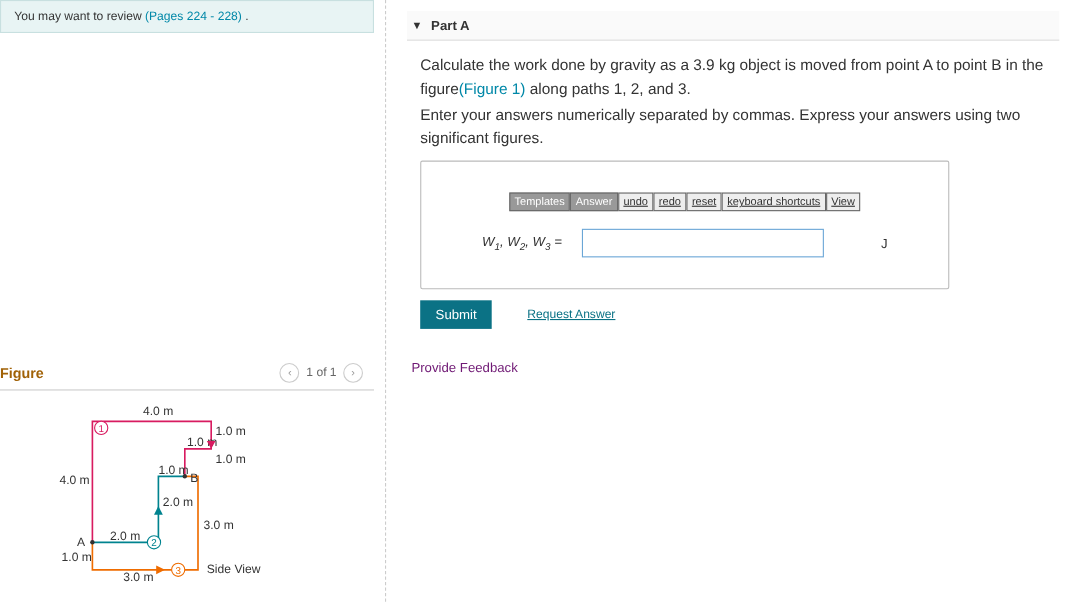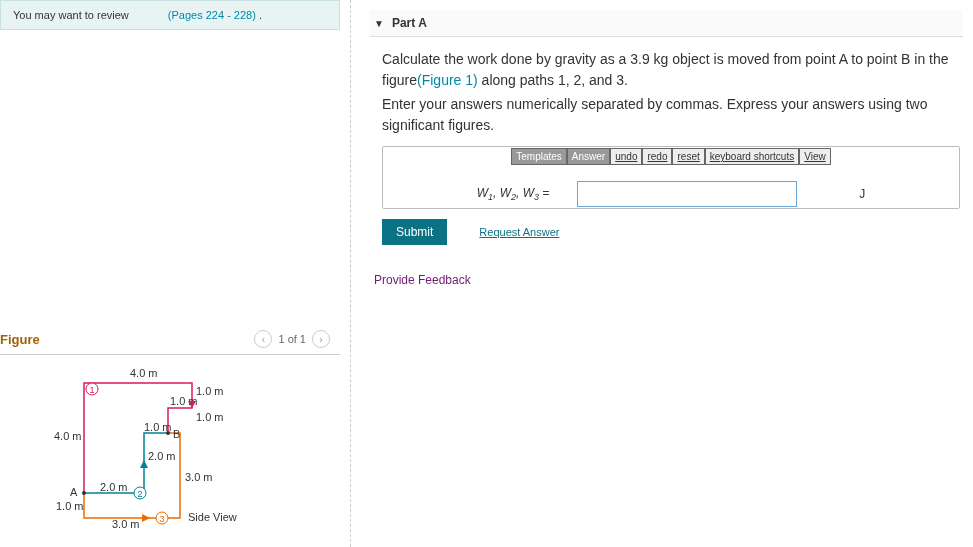--- a/index.html
+++ b/index.html
@@ -19,21 +19,21 @@
       width: 340px;
       height: 547px;
     }
     .review-box {
       background: #e8f4f4;
       border: 1px solid #c8e0e0;
       padding: 8px 12px;
       margin: 0;
       font-size: 11px;
     }
-    .review-box .pages-link { color: #0088a8; margin-left: 36px; }
+    .review-box .pages-link { color: #0088a8; }
     .figure-section { position: absolute; top: 330px; left: 0; width: 340px; }
     .figure-header {
       display: flex;
       align-items: center;
       justify-content: space-between;
       padding: 0 10px 6px 0;
       border-bottom: 1px solid #ccc;
     }
     .figure-title { font-size: 13px; font-weight: bold; color: #a16207; }
     .figure-nav { display: flex; align-items: center; gap: 6px; font-size: 11px; color: #666; }
@@ -57,30 +57,30 @@
       display: flex; align-items: center; gap: 8px;
       padding: 6px 4px;
       border-bottom: 1px solid #ddd;
       background: #fafafa;
       margin-bottom: 12px;
     }
     .caret-down { font-size: 10px; color: #333; }
     .part-title { font-size: 12px; font-weight: bold; }
     .instr { font-size: 14px; line-height: 1.5; margin: 0 12px 3px 12px; color: #333; }
     .instr .fig-link { color: #0088a8; }
-    .answer-box { border: 1px solid #bbb; margin: 10px 12px; padding: 1px; border-radius: 2px; width: 578px; }
+    .answer-box { border: 1px solid #bbb; margin: 10px 12px; padding: 28px; border-radius: 2px; width: 481px; }
     .toolbar {
       display: flex; justify-content: center; gap: 0; margin-bottom: 16px;
     }
     .tool-btn {
       border: 1px solid #666; padding: 2px 4px; font-size: 10px;
       background: #999; color: #fff; cursor: pointer;
     }
     .tool-btn.light { background: #eee; color: #333; text-decoration: underline; }
-    .input-row { display: flex; align-items: center; gap: 28px; justify-content: center; }
+    .input-row { display: flex; align-items: center; gap: 18px; justify-content: center; }
     .lhs { font-size: 12px; font-style: italic; white-space: nowrap; }
     .lhs sub { font-size: 9px; }
     .answer-input {
       border: 1px solid #6aa6d6; padding: 4px; width: 220px; height: 26px;
       font-size: 12px;
     }
     .unit { font-size: 12px; width: 40px; text-align: right; }
     .actions { display: flex; align-items: center; gap: 32px; margin: 6px 12px; }
     .submit-btn {
       background: #0b7285; color: #fff; border: none;

